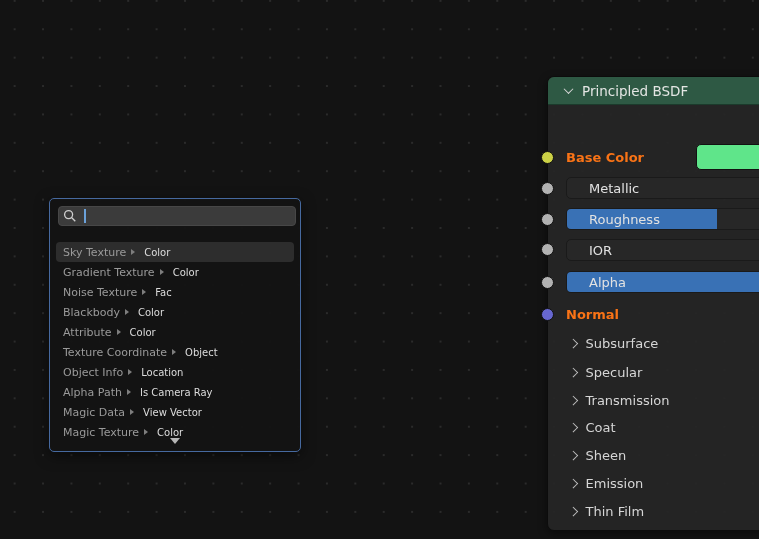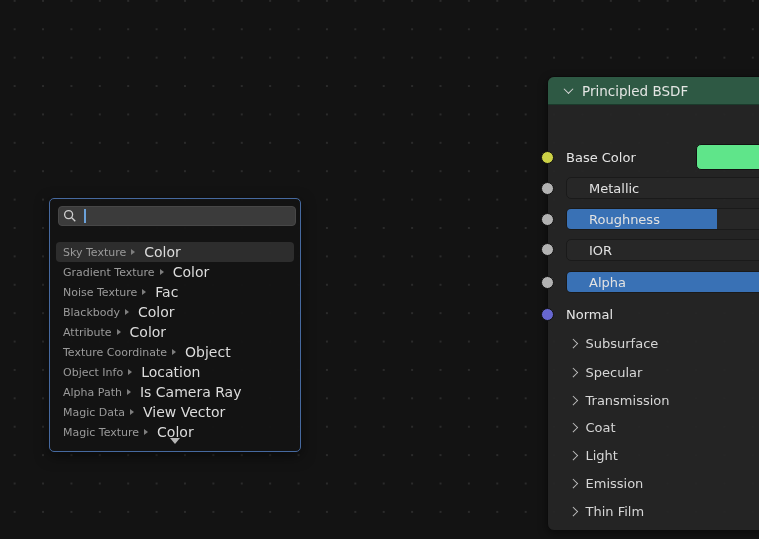--- a/index.html
+++ b/index.html
@@ -36,21 +36,21 @@
     display:flex; align-items:center; padding-left:7px;
     border-radius:4px; cursor:default;
   }
   .popup-row.highlight { background:#2d2d2d; }
   .popup-row .src { font-size:11px; color:#9a9a9a; white-space:pre; }
   .popup-row .tri {
     width:0; height:0; margin-left:5px;
     border-left:4px solid #7e7e7e;
     border-top:3px solid transparent; border-bottom:3px solid transparent;
   }
-  .popup-row .val { font-size:14px; color:#dcdcdc; margin-left:9px; white-space:pre; }
+  .popup-row .val { font-size:10px; color:#dcdcdc; margin-left:9px; white-space:pre; }
   .more-arrow {
     position:absolute; left:50%; top:239px; transform:translateX(-50%);
     width:0; height:0;
     border-top:6px solid #b5b5b5;
     border-left:5px solid transparent; border-right:5px solid transparent;
   }
 
   
   .node {
     position:absolute; left:547px; top:76px; width:300px; height:455px;
@@ -64,21 +64,21 @@
     display:flex; align-items:center; padding-left:17px;
     border-bottom:1px solid #1b3a2b;
   }
   .chev-down {
     width:7px; height:7px; border-right:1.6px solid #d6d6d6; border-bottom:1.6px solid #d6d6d6;
     transform:rotate(45deg) translate(-1px,-1px); margin-right:10px;
   }
   .node-title { color:#e4e6e4; font-size:13.5px; }
 
   .nrow { position:absolute; left:0; width:100%; }
-  .inlabel { color:#e5e5e5; font-size:13px; }
+  .inlabel { color:#f97316; font-size:13px;font-weight:bold; }
 
   .color-row { top:67px; height:26px; display:flex; align-items:center; padding-left:18px; }
   .swatch {
     position:absolute; left:148px; top:0; width:152px; height:26px;
     background:#5fe58a; border-radius:5px; border:1px solid #121212;
   }
 
   .slider {
     position:absolute; left:18px; width:274px; height:22px;
     background:#272727; border-radius:5px; overflow:hidden; border:1px solid #1a1a1a;
@@ -218,21 +218,21 @@
   <div class="nrow section-row" style="top:312px;">
     <span class="chev-right"></span>
     <span class="section-label">Transmission</span>
   </div>
   <div class="nrow section-row" style="top:339px;">
     <span class="chev-right"></span>
     <span class="section-label">Coat</span>
   </div>
   <div class="nrow section-row" style="top:367px;">
     <span class="chev-right"></span>
-    <span class="section-label">Light</span>
+    <span class="section-label">Sheen</span>
   </div>
   <div class="nrow section-row" style="top:395px;">
     <span class="chev-right"></span>
     <span class="section-label">Emission</span>
   </div>
   <div class="nrow section-row" style="top:423px;">
     <span class="chev-right"></span>
     <span class="section-label">Thin Film</span>
   </div>
 

